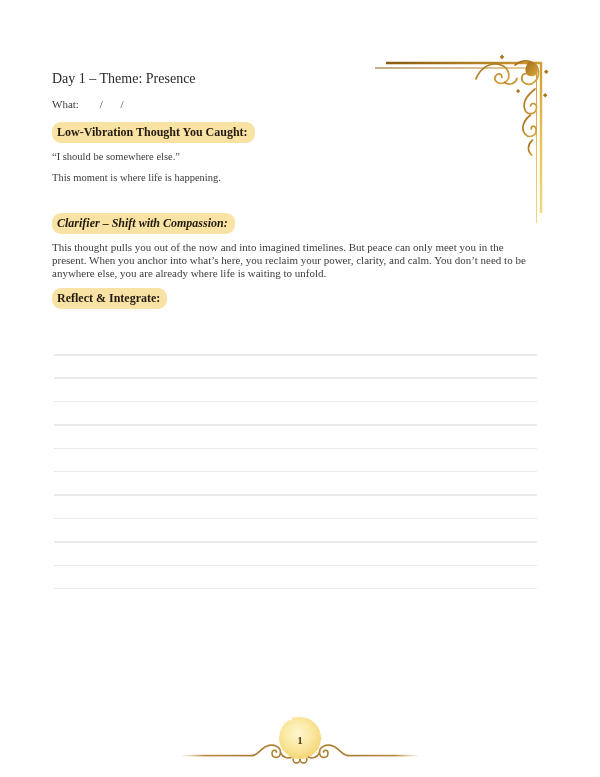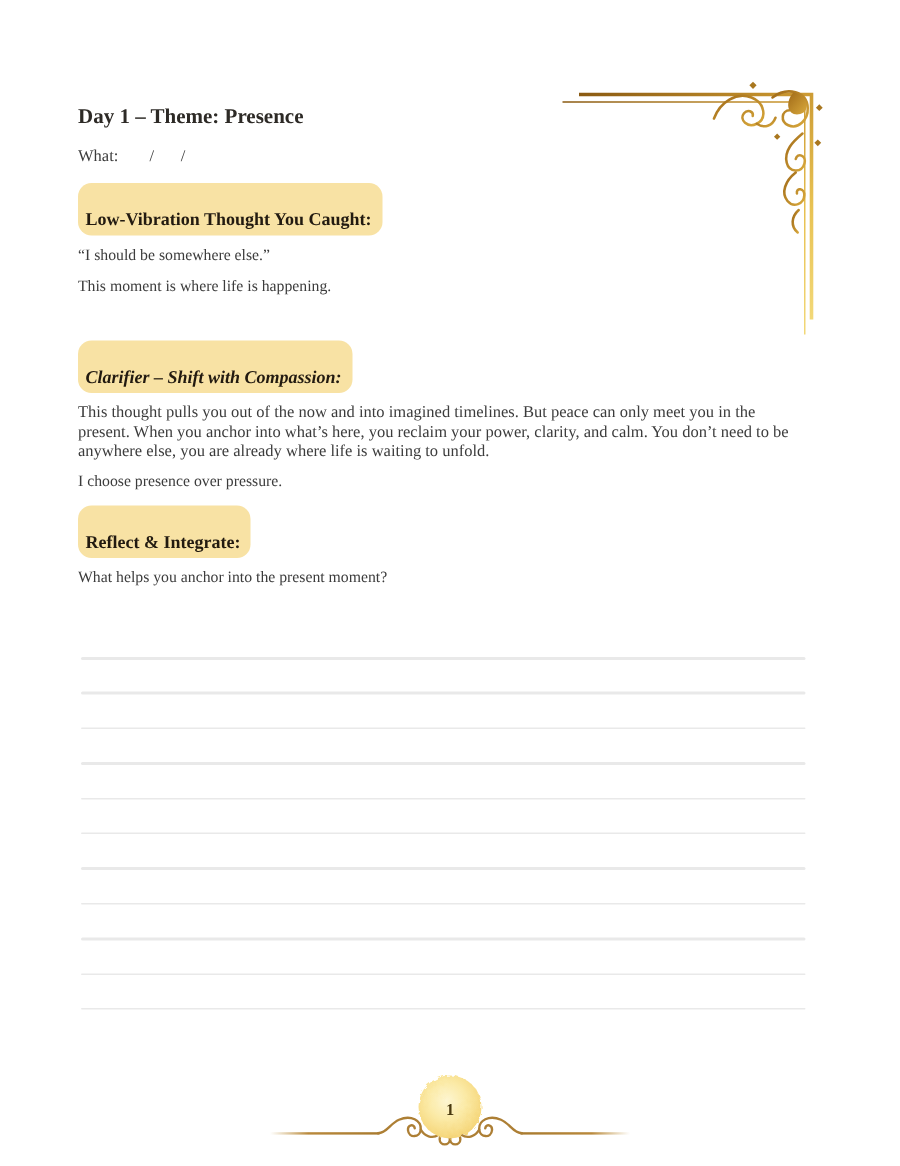--- a/index.html
+++ b/index.html
@@ -4,29 +4,29 @@
 <style>
   html,body{margin:0;padding:0;}
   body{
     width:600px;height:777px;background:#ffffff;overflow:hidden;position:relative;
     font-family:"Liberation Serif", serif;
     -webkit-font-smoothing:antialiased;
   }
   .page{position:absolute;inset:0;background:#fff;}
   .content{position:absolute;left:52px;top:0;width:484px;}
   .title{
-    margin:70px 0 0 0;font-size:14px;line-height:17px;font-weight:bold;color:#2d2a26;
+    margin:70px 0 0 0;font-size:14px;line-height:17px;font-weight:normal;color:#2d2a26;
   }
   .date-row{margin-top:10px;font-size:11px;line-height:14px;color:#3c3c3c;}
   .date-row .slash1{display:inline-block;margin-left:18px;}
   .date-row .slash2{display:inline-block;margin-left:15px;}
   .pill-row{margin-top:11px;line-height:0;}
   .pill{
     display:inline-block;background:#f8e2a4;border-radius:9px;
-    padding:17px 7px 4px 5px;font-weight:bold;font-size:12px;line-height:14px;color:#221a10;
+    padding:3px 7px 4px 5px;font-weight:bold;font-size:12px;line-height:14px;color:#221a10;
   }
   p{margin:0;}
   .body-line{margin-top:7px;font-size:10.5px;line-height:14px;color:#3c3c3c;}
   .para{margin-top:7px;font-size:11px;line-height:13px;color:#3c3c3c;}
   .mt9{margin-top:9px;} .mt15{margin-top:28px;font-style:italic;} .mt12{margin-top:12px;} .mt8{margin-top:8px;}
   .writing-lines{margin-top:45px;margin-left:2px;width:483px;}
   .rule{height:1.5px;background:#e9e9e9;margin-bottom:21.9px;border-radius:1px;}
   .rule:last-child{margin-bottom:0;}
   .corner-orn{position:absolute;left:372px;top:48px;width:180px;height:180px;}
   .footer-orn{position:absolute;left:150px;top:705px;width:300px;height:66px;}
@@ -91,26 +91,24 @@
     </div>
     <p class="body-line">“I should be somewhere else.”</p>
 
     <p class="body-line">This moment is where life is happening.</p>
 
     <div class="pill-row mt15">
       <span class="pill">Clarifier – Shift with Compassion:</span>
     </div>
     <p class="para">This thought pulls you out of the now and into imagined timelines. But peace can only meet you in the present. When you anchor into what’s here, you reclaim your power, clarity, and calm. You don’t need to be anywhere else, you are already where life is waiting to unfold.</p>
 
-    <p class="body-line">I choose presence over pressure.</p>
 
     <div class="pill-row mt8">
       <span class="pill">Reflect &amp; Integrate:</span>
     </div>
-    <p class="body-line">What helps you anchor into the present moment?</p>
 
     <div class="writing-lines">
         <div class="rule"></div>
         <div class="rule"></div>
         <div class="rule"></div>
         <div class="rule"></div>
         <div class="rule"></div>
         <div class="rule"></div>
         <div class="rule"></div>
         <div class="rule"></div>

